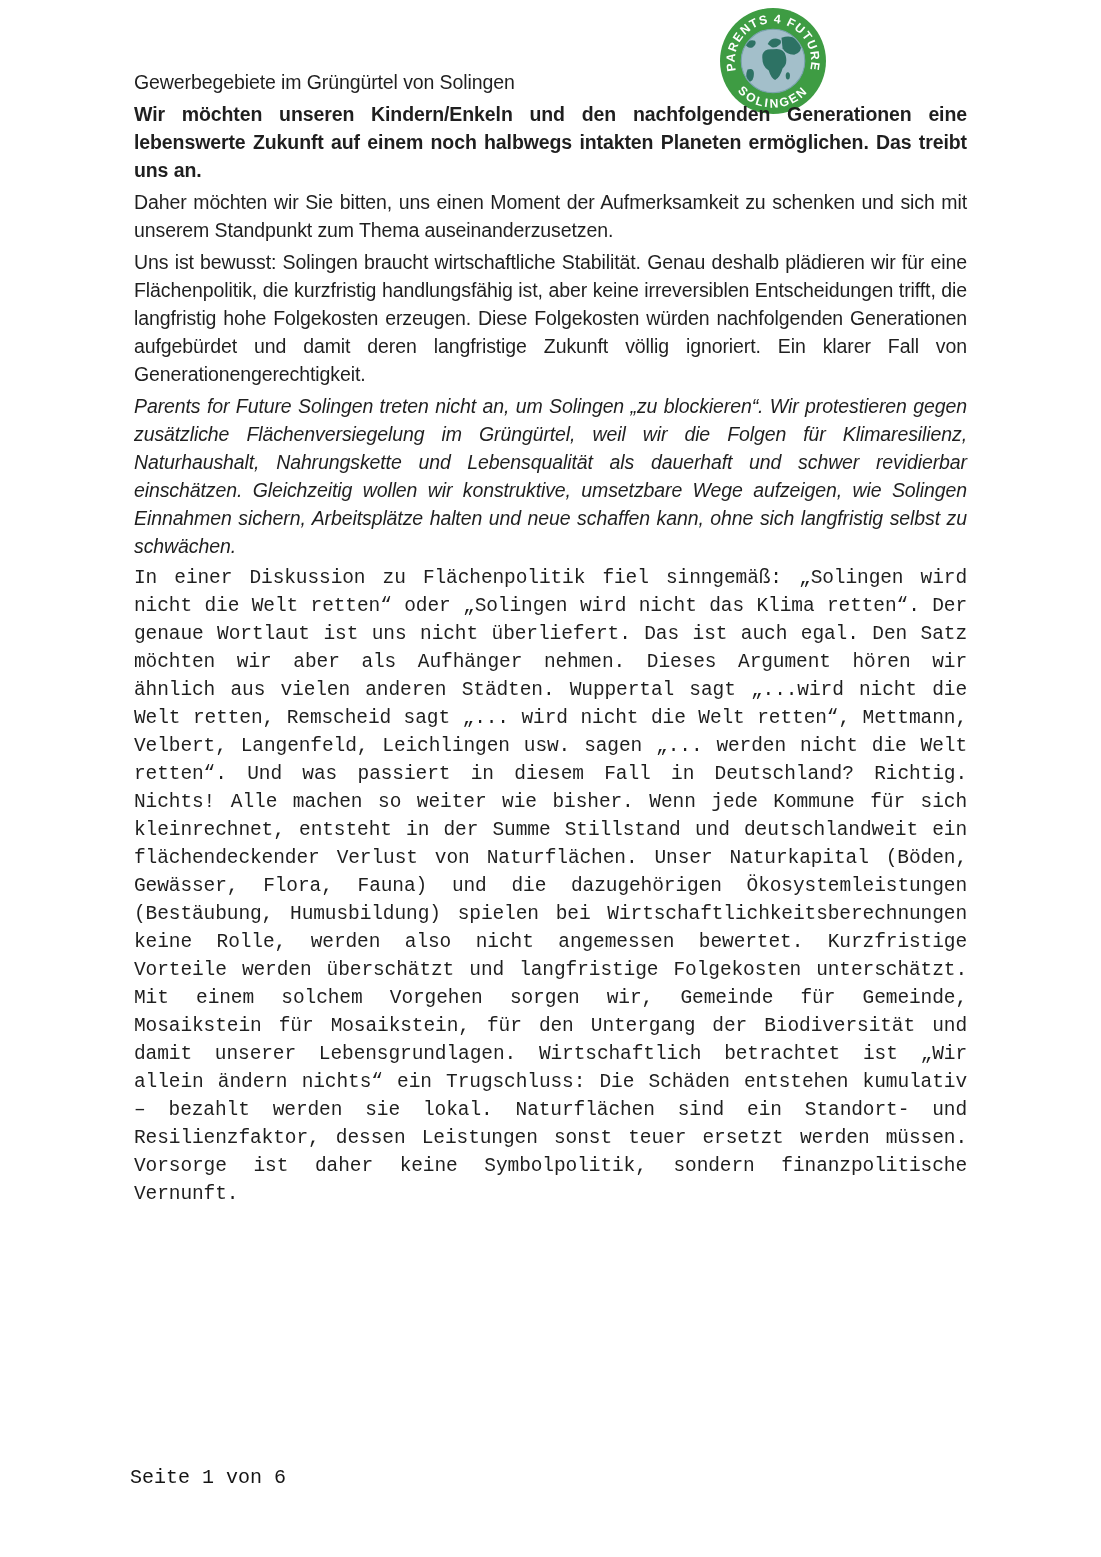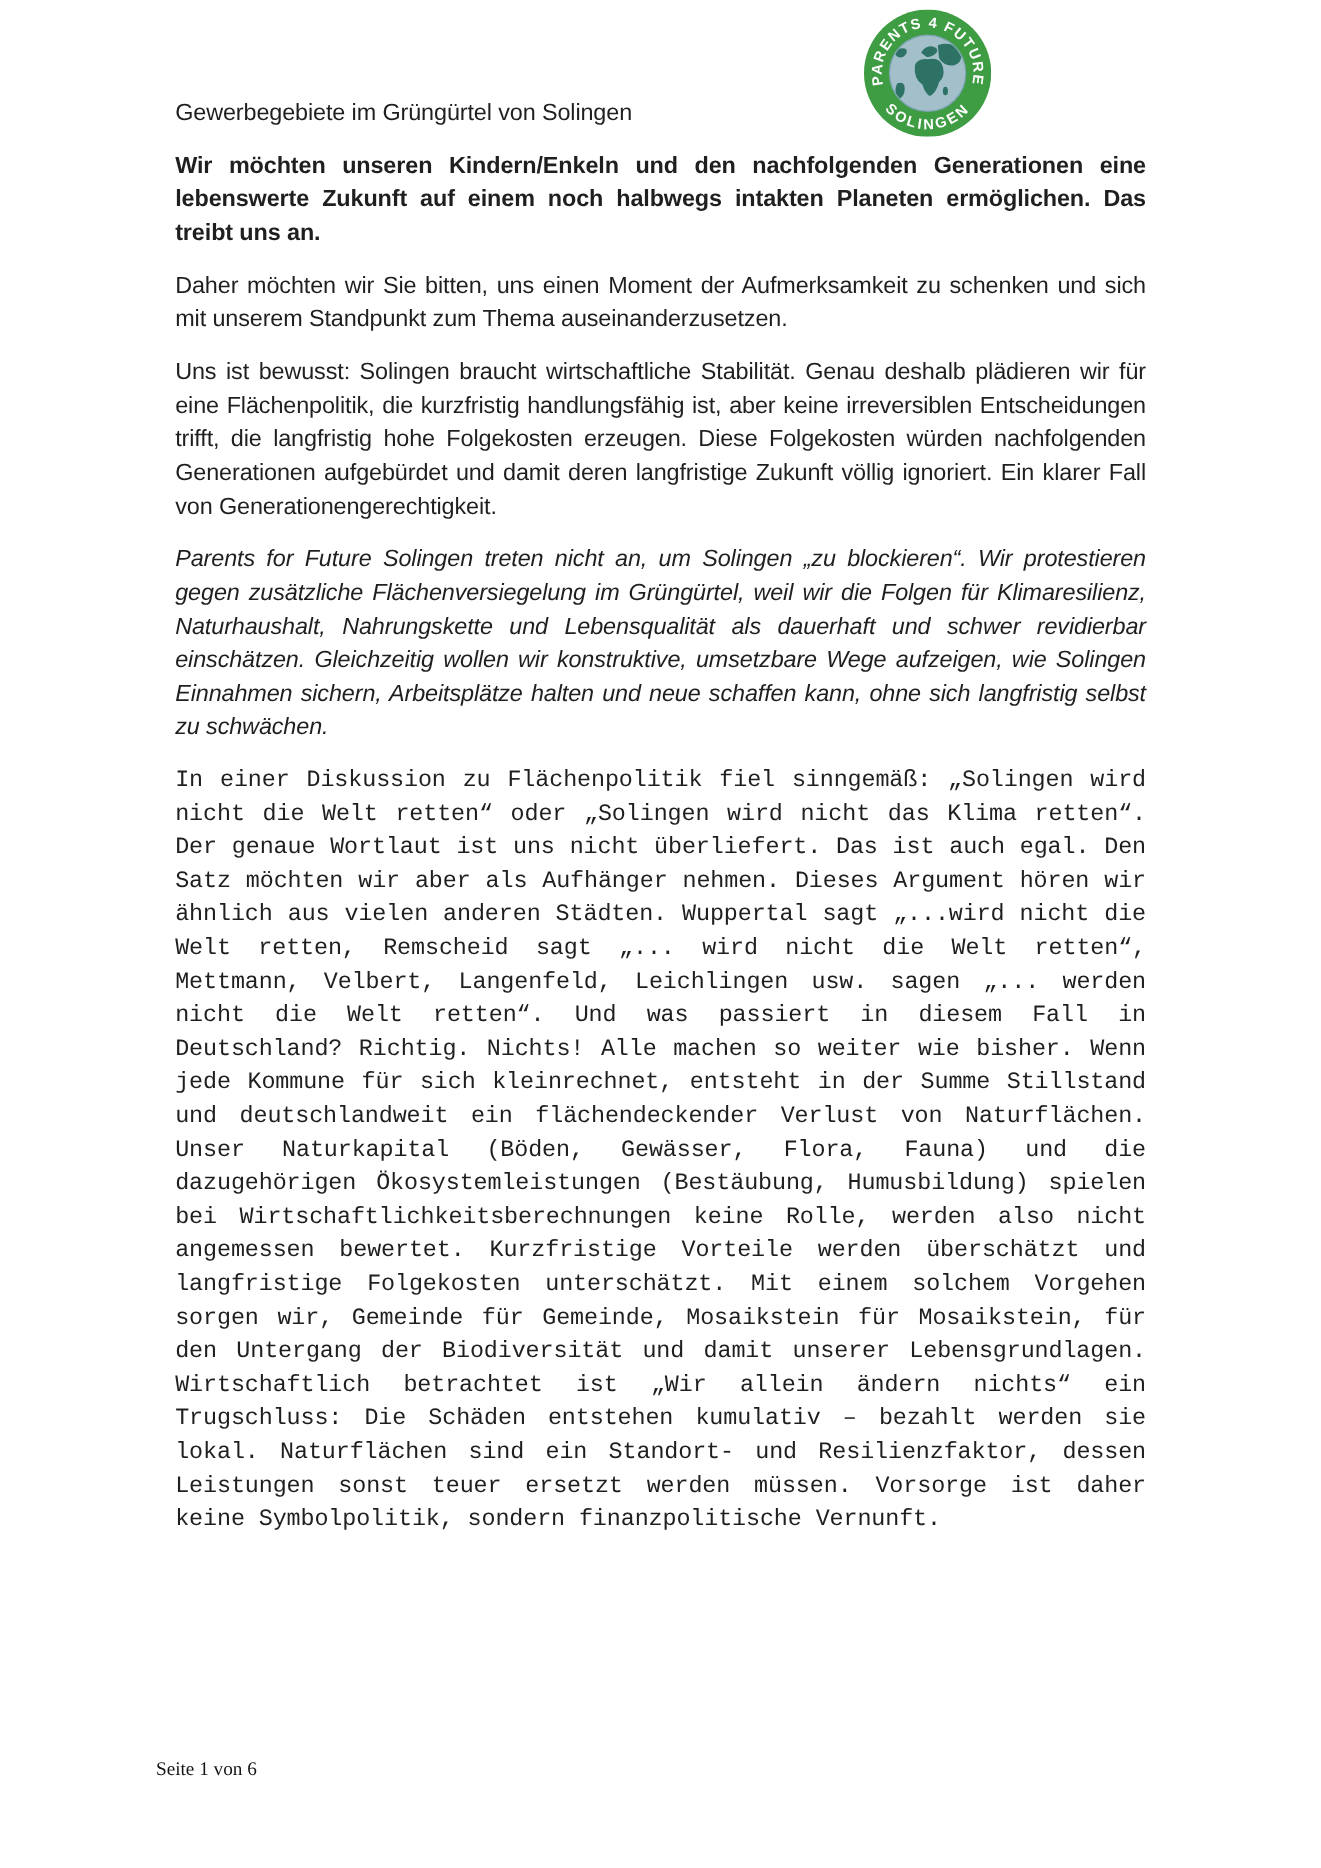--- a/index.html
+++ b/index.html
@@ -13,38 +13,38 @@
     overflow: hidden;
   }
   .content {
     position: absolute;
     left: 130px;
     top: 0;
     width: 841px;
     padding-top: 64px;
   }
   .content p, .header-title {
-    margin: 16px;
+    margin: 4px;
     font-size: 19.5px;
     line-height: 28px;
     letter-spacing: -0.1px;
   }
   .header-title { font-weight: 400; }
   .salutation   { margin-top: 58px; }
   .para-bold    { margin-top: 50px; font-weight: 700; text-align: justify; }
   .para-daher   { margin-top: 56px; text-align: justify; }
   .para-uns     { margin-top: 20px; text-align: justify; }
   .para-parents { margin-top: 26px; text-align: justify; font-style: italic; }
   .para-big     { margin-top: 52px; text-align: justify; font-family: Liberation Mono, monospace; }
   .footer {
     position: absolute;
     left: 130px;
     top: 1466px;
-    font-family: Liberation Serif, serif;
-    font-size: 16px;
+    font-family: Liberation Mono, monospace;
+    font-size: 20px;
     color: #141414;
   }
   .logo {
     position: absolute;
     left: 720px;
     top: 8px;
     width: 106px;
     height: 106px;
   }
   .logo-text {

